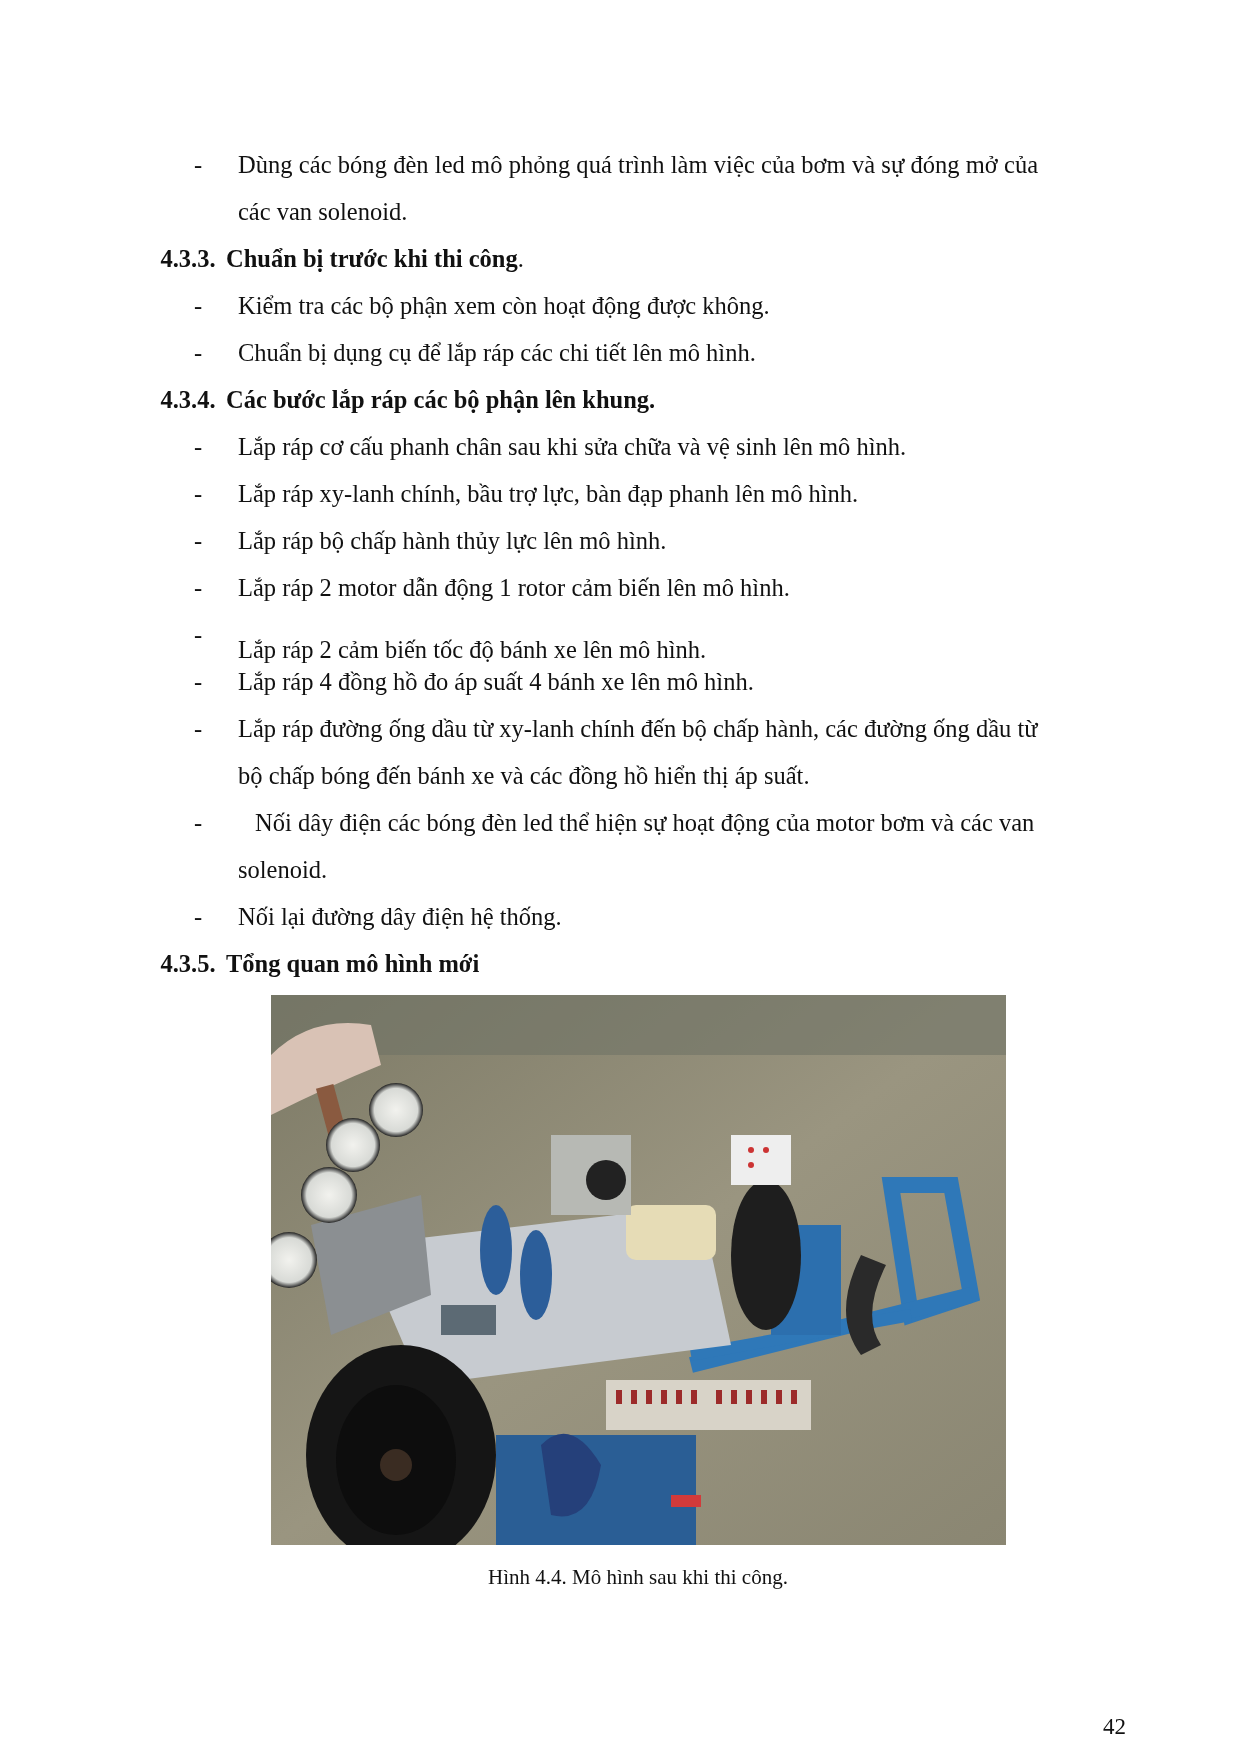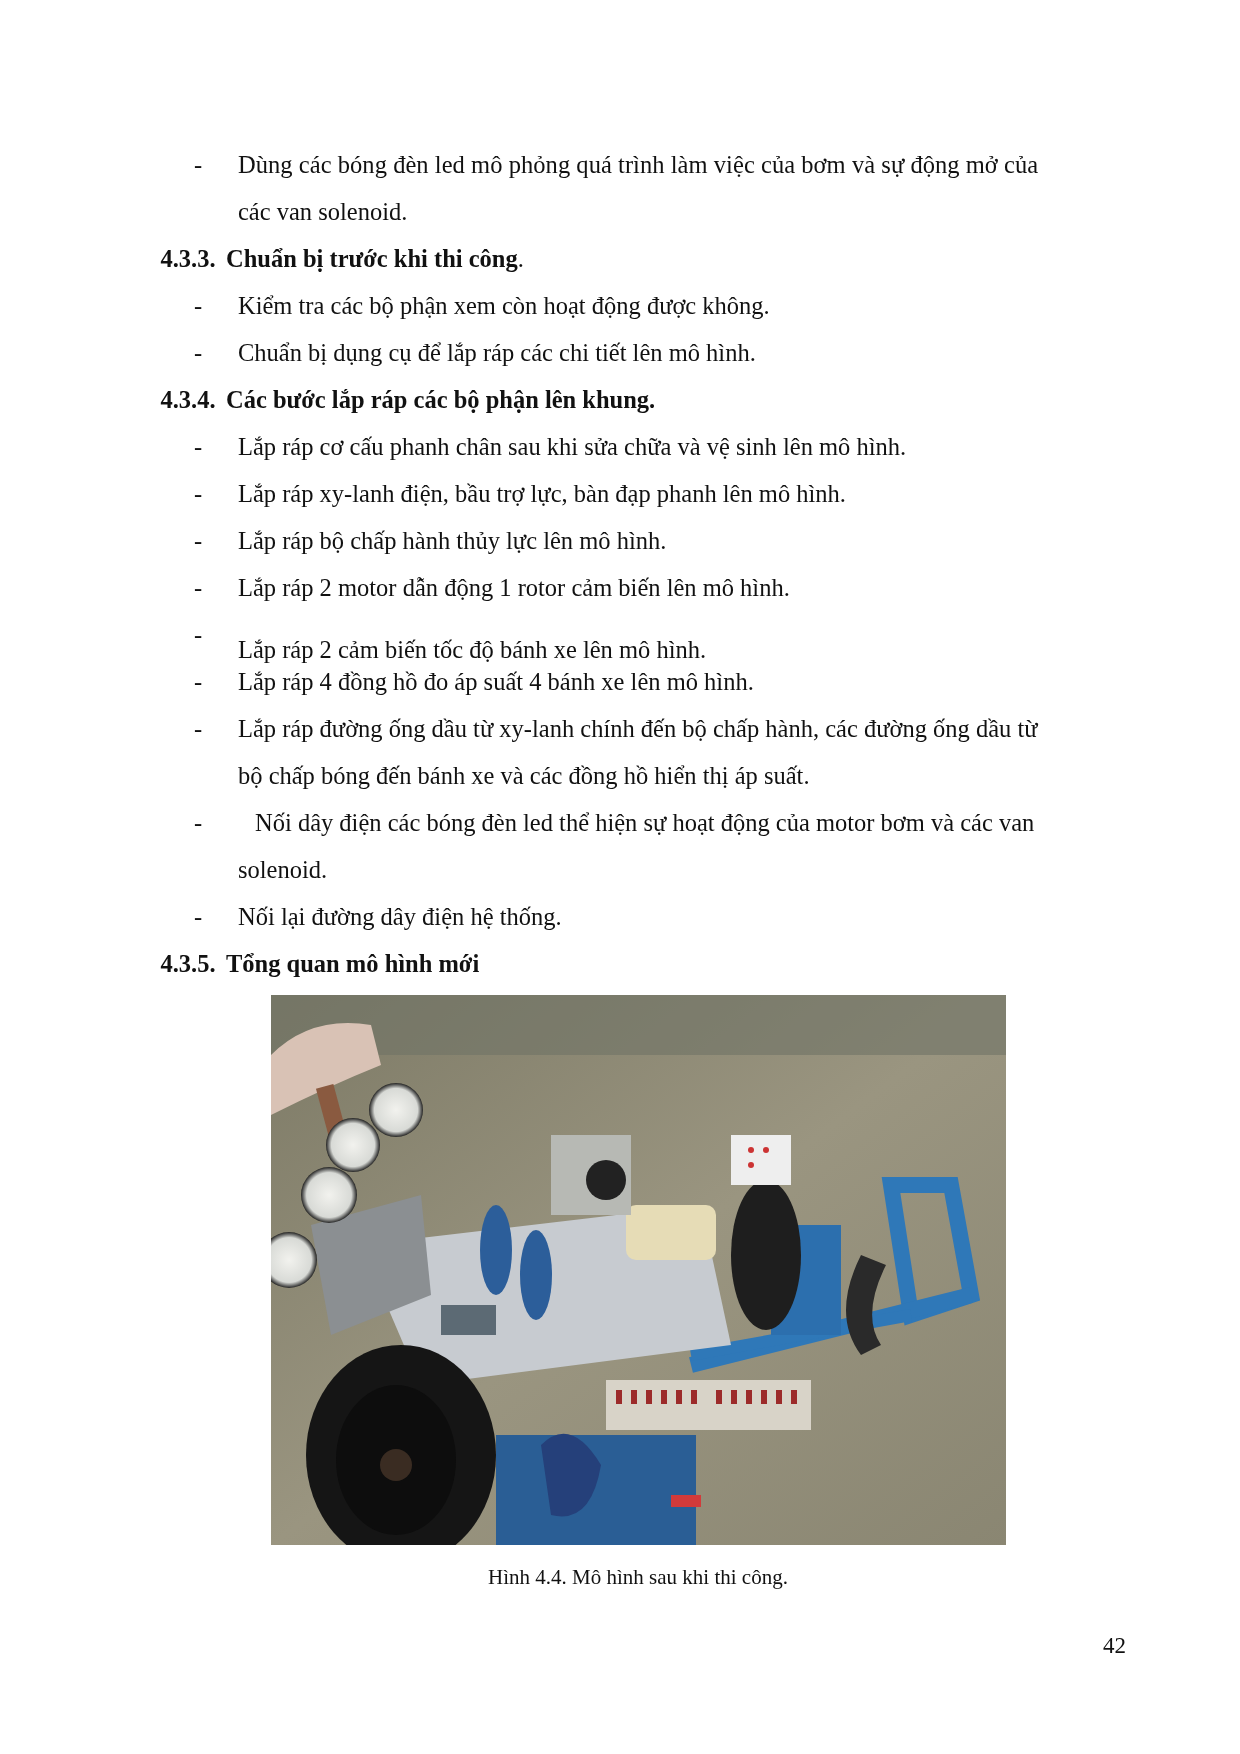--- a/index.html
+++ b/index.html
@@ -4,50 +4,50 @@
 <style>
   html, body { margin: 0; padding: 0; background: #ffffff; }
   body { width: 1240px; height: 1754px; position: relative; overflow: hidden;
          font-family: "Liberation Serif", "DejaVu Serif", serif; color: #111; }
   .line { position: absolute; font-size: 24.5px; line-height: 30px; white-space: nowrap; }
   .dash { position: absolute; left: 194px; font-size: 24.5px; line-height: 30px; }
   .heading { position: absolute; left: 150px; font-weight: bold; font-size: 24.5px; line-height: 30px; white-space: nowrap; text-align: center; }
   .heading .num { display: inline-block; width: 76px; }
   .photo { position: absolute; left: 271px; top: 995px; width: 735px; height: 550px; overflow: hidden; background: #8f8b78; }
   .caption { position: absolute; left: 0; width: 1276px; text-align: center; top: 1563px; font-size: 21px; line-height: 28px; }
-  .pagenum { position: absolute; left: 1103px; top: 1632px; font-size: 23px; line-height: 28px; }
+  .pagenum { position: absolute; left: 1103px; top: 1713px; font-size: 23px; line-height: 28px; }
 </style>
 </head>
 <body>
 
 <div>
 
   <span class="dash" style="top:150px">-</span>
-  <span class="line" style="left:238px;top:150px;letter-spacing:0.05px">Dùng các bóng đèn led mô phỏng quá trình làm việc của bơm và sự động mở của</span>
+  <span class="line" style="left:238px;top:150px;letter-spacing:0.05px">Dùng các bóng đèn led mô phỏng quá trình làm việc của bơm và sự đóng mở của</span>
   <span class="line" style="left:238px;top:197px">các van solenoid.</span>
 
   <div class="heading" style="top:244px">
     <span class="num">4.3.3.</span><span>Chuẩn bị trước khi thi công</span><span style="font-weight:normal">.</span>
   </div>
 
   <span class="dash" style="top:291px">-</span>
   <span class="line" style="left:238px;top:291px">Kiểm tra các bộ phận xem còn hoạt động được không.</span>
 
   <span class="dash" style="top:338px">-</span>
   <span class="line" style="left:238px;top:338px">Chuẩn bị dụng cụ để lắp ráp các chi tiết lên mô hình.</span>
 
   <div class="heading" style="top:385px">
     <span class="num">4.3.4.</span><span>Các bước lắp ráp các bộ phận lên khung.</span>
   </div>
 
   <span class="dash" style="top:432px">-</span>
   <span class="line" style="left:238px;top:432px">Lắp ráp cơ cấu phanh chân sau khi sửa chữa và vệ sinh lên mô hình.</span>
 
   <span class="dash" style="top:479px">-</span>
-  <span class="line" style="left:238px;top:479px">Lắp ráp xy-lanh điện, bầu trợ lực, bàn đạp phanh lên mô hình.</span>
+  <span class="line" style="left:238px;top:479px">Lắp ráp xy-lanh chính, bầu trợ lực, bàn đạp phanh lên mô hình.</span>
 
   <span class="dash" style="top:526px">-</span>
   <span class="line" style="left:238px;top:526px">Lắp ráp bộ chấp hành thủy lực lên mô hình.</span>
 
   <span class="dash" style="top:573px">-</span>
   <span class="line" style="left:238px;top:573px">Lắp ráp 2 motor dẫn động 1 rotor cảm biến lên mô hình.</span>
 
   <span class="dash" style="top:620px">-</span>
   <span class="line" style="left:238px;top:635px">Lắp ráp 2 cảm biến tốc độ bánh xe lên mô hình.</span>
 

